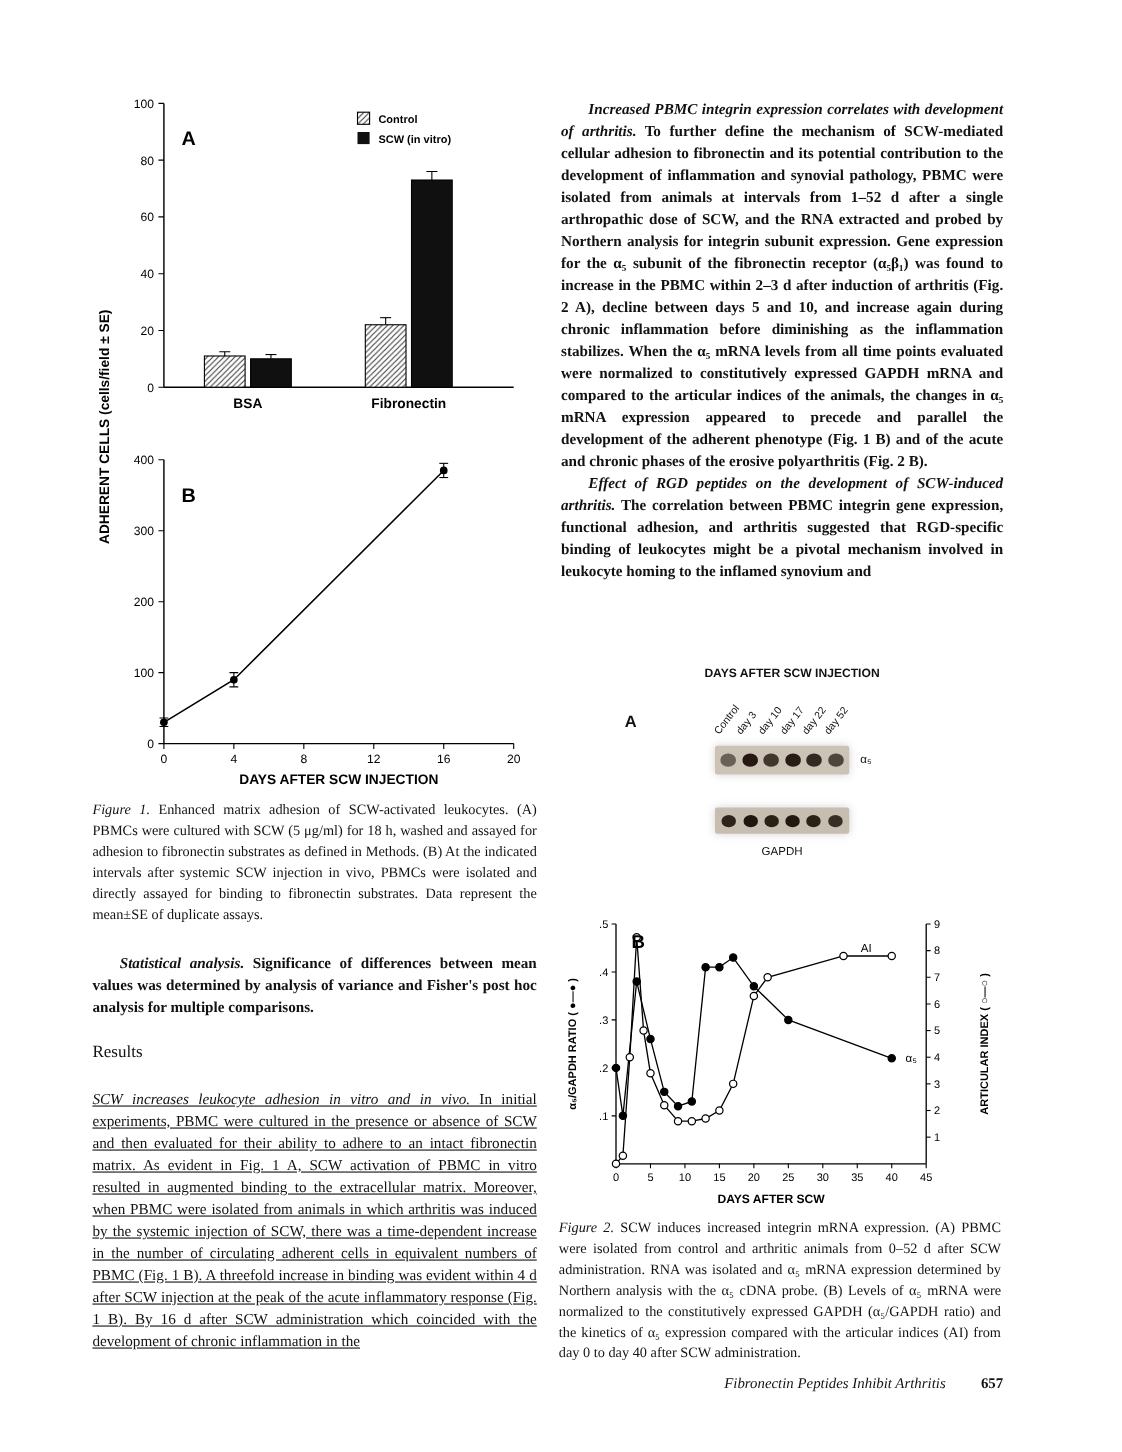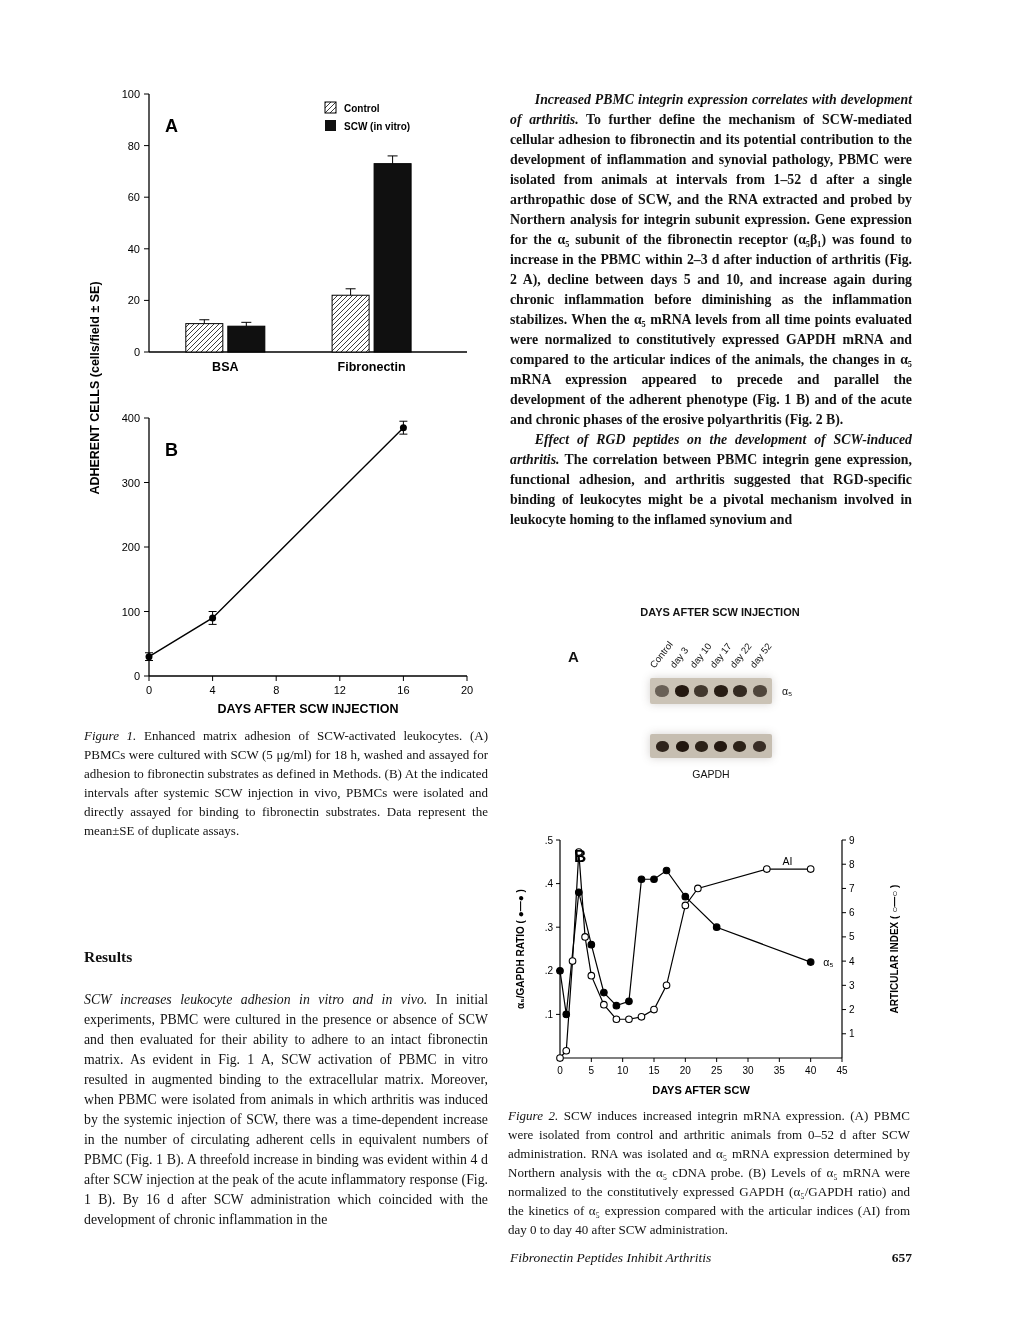--- a/index.html
+++ b/index.html
@@ -4,22 +4,22 @@
 <style>
   html,body{margin:0;padding:0;background:#ffffff;}
   .page{position:relative;width:1020px;height:1320px;background:#fff;
         font-family:"Liberation Serif",serif;color:#121212;overflow:hidden;}
   p{margin:0;text-align:justify;font-size:13.8px;line-height:20px;}
   .lead{font-style:italic;}
   .indent{text-indent:1.8em;font-weight:bold;}
   .block{position:absolute;}
   .caption p{font-size:13px;line-height:19px;}
   .caption .lead{font-style:italic;}
-  .results-heading{font-weight:bold;font-size:15.5px;font-family:"Liberation Serif",serif;text-align:right;}
-  .footer{display:flex;justify-content:space-between;align-items:baseline;font-size:13.5px;}
+  .results-heading{font-weight:normal;font-size:15.5px;font-family:"Liberation Serif",serif;text-align:right;}
+  .footer{display:flex;justify-content:flex-end;align-items:baseline;font-size:13.5px;}
   .footer .journal{font-style:italic;}
   .footer .pagenum{font-weight:bold;margin-left:32px;}
   
   .fig2a{position:absolute;left:510px;top:598px;width:404px;height:232px;}
   .blot-header{position:absolute;left:95px;top:8px;width:230px;text-align:center;
                font-family:"Liberation Sans",sans-serif;font-weight:bold;font-size:11px;}
   .blot-panel-label{position:absolute;left:58px;top:50px;
                font-family:"Liberation Sans",sans-serif;font-weight:bold;font-size:15px;}
   .blot-lanes{position:absolute;left:146px;top:24px;height:48px;display:flex;align-items:flex-end;}
   .lane-label{display:inline-block;width:20px;transform:rotate(-52deg);transform-origin:0 100%;
@@ -121,24 +121,29 @@
       <text x="223" y="625" text-anchor="middle" font-size="12.5" font-weight="bold" style="font-family:'Liberation Sans',sans-serif">DAYS AFTER SCW INJECTION</text>
       <text x="14" y="300" text-anchor="middle" font-size="12.5" font-weight="bold" transform="rotate(-90 14 300)" style="font-family:'Liberation Sans',sans-serif">ADHERENT CELLS (cells/field ± SE)</text>
     </svg>
 
   <div class="block caption" style="left:84px;top:726px;width:404px;">
     <p>
       <span class="lead">Figure 1.</span><span> Enhanced matrix adhesion of SCW-activated leukocytes. (A) PBMCs were cultured with SCW (5 μg/ml) for 18 h, washed and assayed for adhesion to fibronectin substrates as defined in Methods. (B) At the indicated intervals after systemic SCW injection in vivo, PBMCs were isolated and directly assayed for binding to fibronectin substrates. Data represent the mean±SE of duplicate assays.</span>
     </p>
   </div>
 
+  <div class="block" style="left:84px;top:866px;width:404px;">
+    <p class="indent">
+      <span class="lead">Statistical analysis.</span><span> Significance of differences between mean values was determined by analysis of variance and Fisher's post hoc analysis for multiple comparisons.</span>
+    </p>
+  </div>
 
   <div class="block results-heading" style="left:84px;top:948px;">Results</div>
 
-  <div class="block" style="left:84px;top:990px;width:404px;">
+  <div class="block" style="left:84px;top:990px;width:404px;text-decoration:underline;">
     <p>
       <span class="lead">SCW increases leukocyte adhesion in vitro and in vivo.</span><span> In initial experiments, PBMC were cultured in the presence or absence of SCW and then evaluated for their ability to adhere to an intact fibronectin matrix. As evident in Fig. 1 A, SCW activation of PBMC in vitro resulted in augmented binding to the extracellular matrix. Moreover, when PBMC were isolated from animals in which arthritis was induced by the systemic injection of SCW, there was a time-dependent increase in the number of circulating adherent cells in equivalent numbers of PBMC (Fig. 1 B). A threefold increase in binding was evident within 4 d after SCW injection at the peak of the acute inflammatory response (Fig. 1 B). By 16 d after SCW administration which coincided with the development of chronic inflammation in the</span>
     </p>
   </div>
 
   <div class="block" style="left:510px;top:90px;width:402px;">
     <p class="indent">
       <span class="lead">Increased PBMC integrin expression correlates with development of arthritis.</span><span> To further define the mechanism of SCW-mediated cellular adhesion to fibronectin and its potential contribution to the development of inflammation and synovial pathology, PBMC were isolated from animals at intervals from 1–52 d after a single arthropathic dose of SCW, and the RNA extracted and probed by Northern analysis for integrin subunit expression. Gene expression for the α₅ subunit of the fibronectin receptor (α₅β₁) was found to increase in the PBMC within 2–3 d after induction of arthritis (Fig. 2 A), decline between days 5 and 10, and increase again during chronic inflammation before diminishing as the inflammation stabilizes. When the α₅ mRNA levels from all time points evaluated were normalized to constitutively expressed GAPDH mRNA and compared to the articular indices of the animals, the changes in α₅ mRNA expression appeared to precede and parallel the development of the adherent phenotype (Fig. 1 B) and of the acute and chronic phases of the erosive polyarthritis (Fig. 2 B).</span>
     </p>
     <p class="indent">

